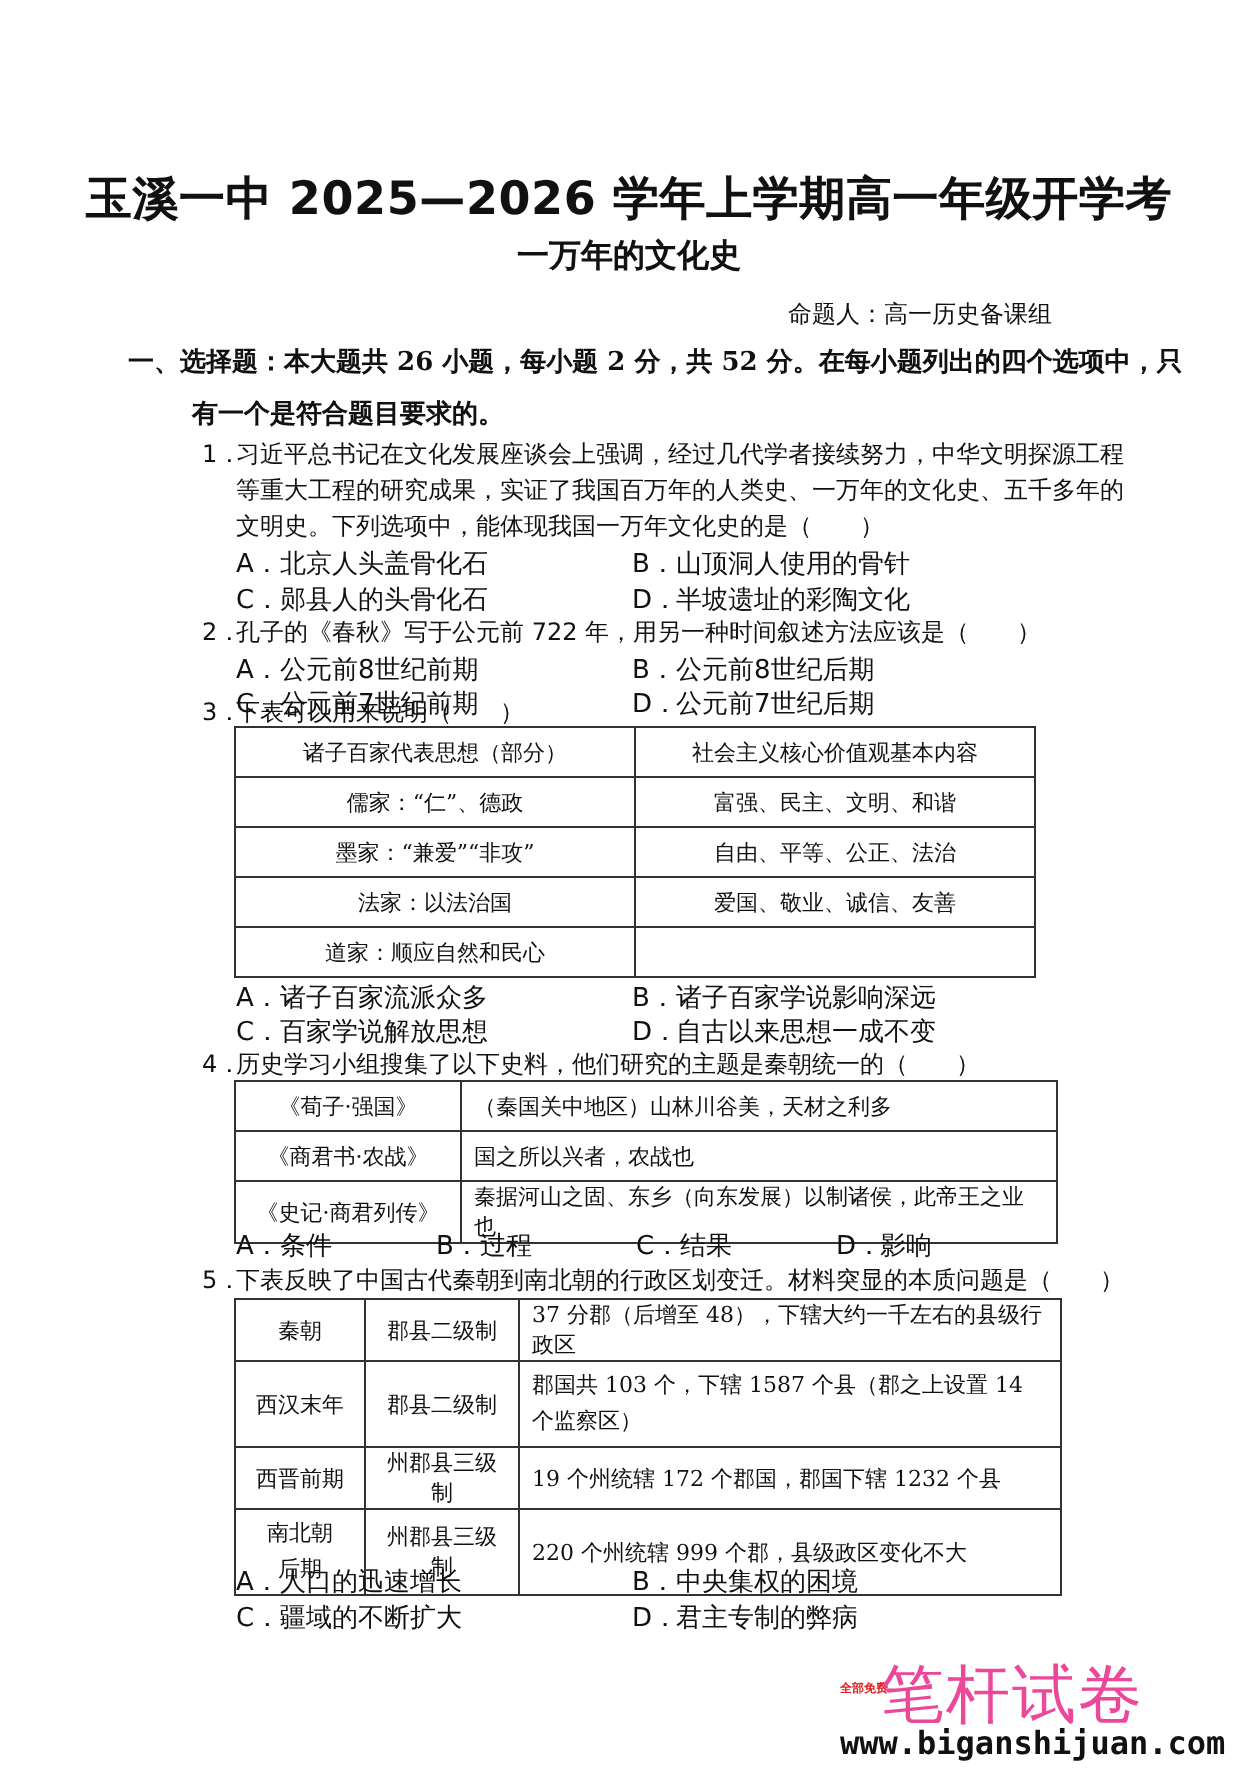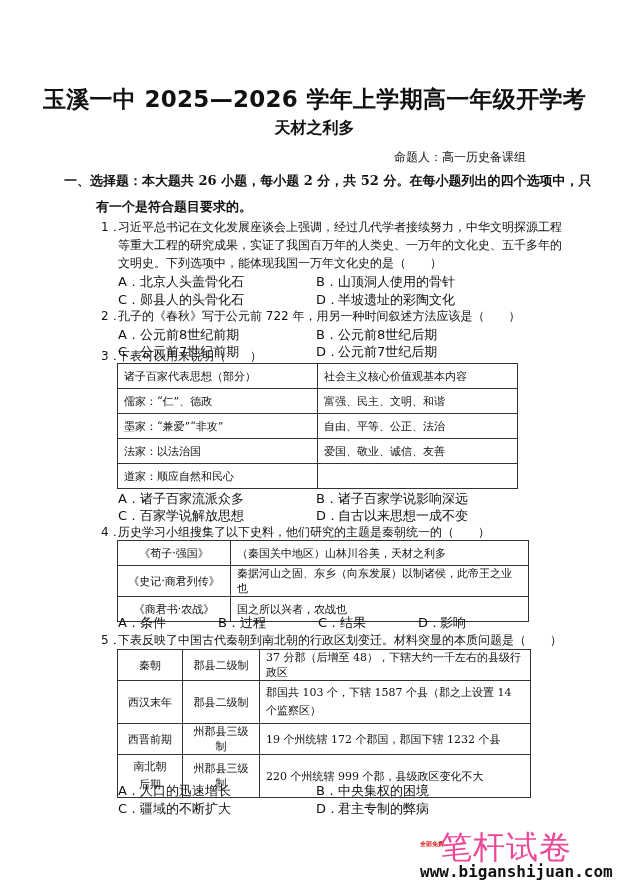--- a/index.html
+++ b/index.html
@@ -10,34 +10,34 @@
   .title2 { left: 0; width: 629px; top: 118px; text-align: center; font-size: 16px; font-weight: bold; }
   .author { left: 394px; top: 149px; font-size: 12px; font-family: "DejaVu Serif", serif; }
   .section { left: 64px; top: 172px; font-size: 13px; font-weight: bold; font-family: "DejaVu Serif", serif; }
   .section2 { left: 96px; top: 198px; font-size: 13px; font-weight: bold; font-family: "DejaVu Serif", serif; }
   .qnum { position: absolute; left: 101px; font-size: 12px; }
   .qtext { position: absolute; left: 118px; font-size: 12px; white-space: nowrap; }
   .opt { position: absolute; font-size: 13px; white-space: nowrap; }
   .opt .lbl { display: inline-block; width: 22px; }
   table.t { position: absolute; border-collapse: collapse; font-family: "DejaVu Serif", serif; font-size: 11px; }
   table.t td { border: 1px solid #333; padding: 0 6px; vertical-align: middle; }
-  .t3 td { text-align: left; height: 24px; }
+  .t3 td { text-align: center; height: 24px; }
   .t4 td { height: 24px; }
   .t4 td.c1 { text-align: center; }
   .t5 td { height: 24px; }
   .t5 td.c1, .t5 td.c2 { text-align: center; }
   .wm-big { left: 440px; top: 826px; font-size: 32px; color: #ec4899; letter-spacing: 1px; }
   .wm-url { left: 420px; top: 862px; font-size: 16px; font-family: "DejaVu Sans Mono", monospace; color: #111; font-weight: bold; }
   .wm-red { left: 420px; top: 840px; font-size: 6px; color: #e02020; font-weight: bold; }
 </style>
 </head>
 <body>
 
 <div class="abs title1">玉溪一中 2025—2026 学年上学期高一年级开学考</div>
-<div class="abs title2">天材之利多</div>
+<div class="abs title2">一万年的文化史</div>
 <div class="abs author">命题人：高一历史备课组</div>
 
 <div class="abs section">一、选择题：本大题共 26 小题，每小题 2 分，共 52 分。在每小题列出的四个选项中，只</div>
 <div class="abs section2">有一个是符合题目要求的。</div>
 
 <div>
   <span class="qnum" style="top:219px">1．</span>
   <span class="qtext" style="top:219px">习近平总书记在文化发展座谈会上强调，经过几代学者接续努力，中华文明探源工程</span>
   <span class="qtext" style="top:237px">等重大工程的研究成果，实证了我国百万年的人类史、一万年的文化史、五千多年的</span>
   <span class="qtext" style="top:255px">文明史。下列选项中，能体现我国一万年文化史的是（　　）</span>
@@ -92,26 +92,26 @@
 <div>
   <span class="qnum" style="top:524px">4．</span>
   <span class="qtext" style="top:524px">历史学习小组搜集了以下史料，他们研究的主题是秦朝统一的（　　）</span>
   <table class="t t4" style="left:117px;top:540px;width:412px">
     <tbody>
         <tr>
       <td class="c1" style="width:100px">《荀子·强国》</td>
       <td>（秦国关中地区）山林川谷美，天材之利多</td>
     </tr>
     <tr>
+      <td class="c1">《商君书·农战》</td>
+      <td>国之所以兴者，农战也</td>
+    </tr>
+    <tr>
       <td class="c1">《史记·商君列传》</td>
       <td>秦据河山之固、东乡（向东发展）以制诸侯，此帝王之业也</td>
-    </tr>
-    <tr>
-      <td class="c1">《商君书·农战》</td>
-      <td>国之所以兴者，农战也</td>
     </tr>
   </tbody>
     </table>
   <span class="opt" style="left:118px;top:614px"><span class="lbl">A．</span><span>条件</span></span>
   <span class="opt" style="left:218px;top:614px"><span class="lbl">B．</span><span>过程</span></span>
   <span class="opt" style="left:318px;top:614px"><span class="lbl">C．</span><span>结果</span></span>
   <span class="opt" style="left:418px;top:614px"><span class="lbl">D．</span><span>影响</span></span>
 </div>
 
 <div>

